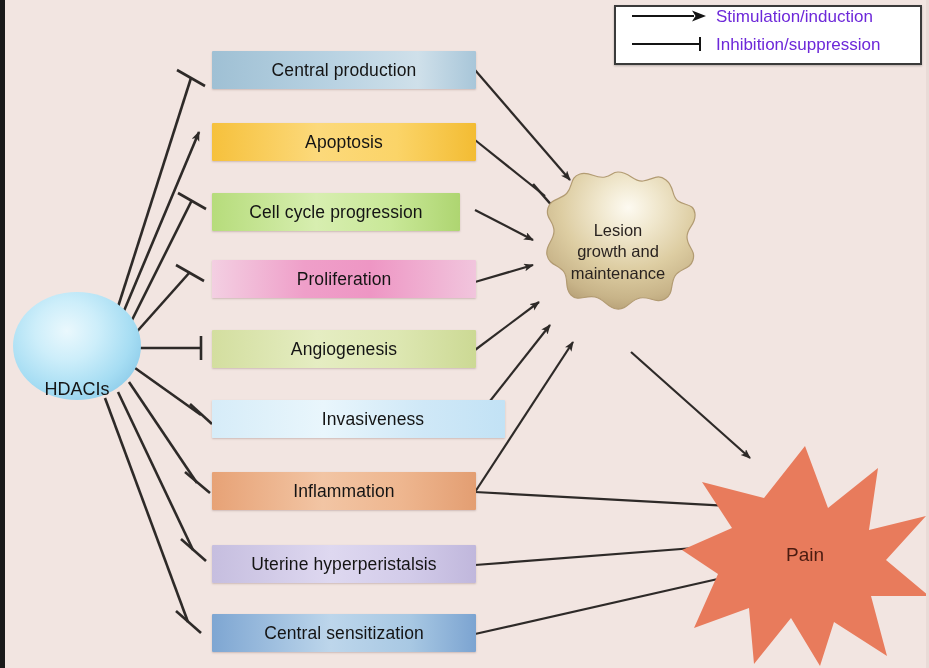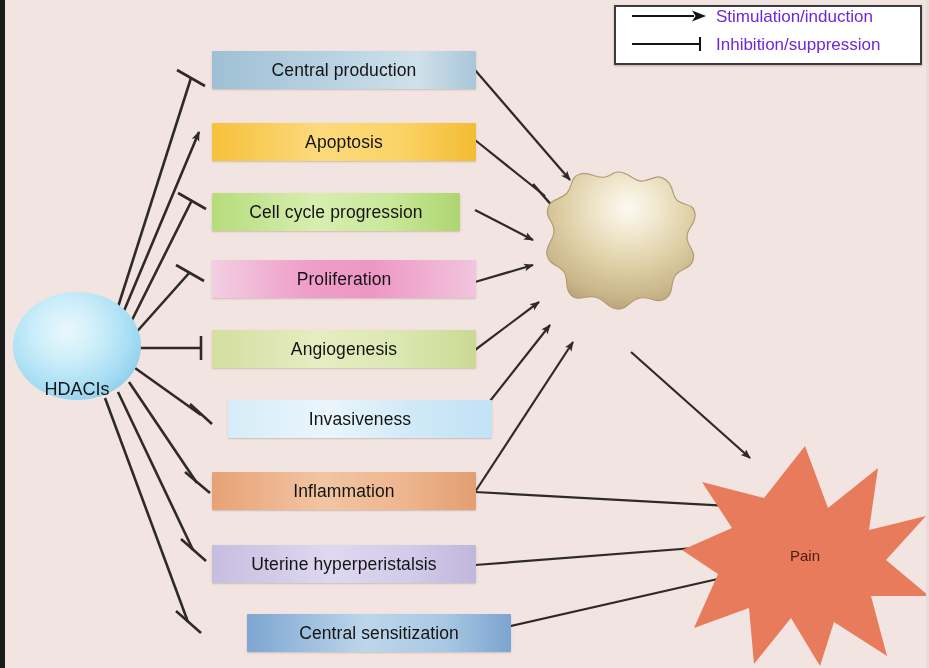--- a/index.html
+++ b/index.html
@@ -47,21 +47,21 @@
   .lesion .lbl{
     position:relative;z-index:2;text-align:center;
     font-size:16.5px;line-height:1.28;color:#2a2320;
   }
 
   .painstar{
     position:absolute;left:675px;top:442px;width:250px;height:226px;
     display:flex;align-items:center;justify-content:center;
   }
   .painstar svg{position:absolute;left:0;top:0;}
-  .painstar .lbl{position:relative;z-index:2;font-size:15px;color:#4a1b10;}
+  .painstar .lbl{position:relative;z-index:2;font-size:19px;color:#4a1b10;}
 
   .legend{
     position:absolute;left:609px;top:5px;width:304px;height:56px;
     background:#ffffff;border:2px solid #3b3b3b;
     box-shadow:0 1px 2px rgba(0,0,0,.25);
   }
   .legend .row{
     display:flex;align-items:flex-start;height:28px;padding-left:12px;
     font-size:17px;color:#6d28d9;white-space:nowrap;
   }
@@ -147,46 +147,51 @@
   </div>
 
   <div class="node-box" style="left:207px;top:330px;width:264px;background:linear-gradient(90deg,#d3de9f 0%,#e5edc2 40%,#dde7b2 70%,#ccd994 100%);">
     <span>Angiogenesis</span>
   </div>
 
   <div class="node-box" style="left:207px;top:260px;width:264px;background:linear-gradient(90deg,#f3cfe2 0%,#ef9fc9 35%,#ee96c4 60%,#f1c5dd 100%);">
     <span>Proliferation</span>
   </div>
 
-  <div class="node-box" style="left:223px;top:400px;width:264px;background:linear-gradient(90deg,#d6ecf8 0%,#e9f6fc 38%,#cfe8f7 72%,#c2e2f5 100%);">
+  <div class="node-box" style="left:207px;top:400px;width:264px;background:linear-gradient(90deg,#d6ecf8 0%,#e9f6fc 38%,#cfe8f7 72%,#c2e2f5 100%);padding-left:29px;">
     <span>Invasiveness</span>
   </div>
 
   <div class="node-box" style="left:207px;top:472px;width:264px;background:linear-gradient(90deg,#e7a276 0%,#f2c5a4 42%,#eeb68f 72%,#e39e72 100%);">
     <span>Inflammation</span>
   </div>
 
   <div class="node-box" style="left:207px;top:545px;width:264px;background:linear-gradient(90deg,#c6bedf 0%,#ded8f0 45%,#d2cbe9 75%,#c0b7dc 100%);">
     <span>Uterine hyperperistalsis</span>
   </div>
 
-  <div class="node-box" style="left:207px;top:614px;width:264px;background:linear-gradient(90deg,#7ea6d2 0%,#bdd6eb 45%,#a8c8e3 75%,#7ca4d1 100%);margin-left:35px;">
+  <div class="node-box" style="left:207px;top:614px;width:264px;background:linear-gradient(90deg,#7ea6d2 0%,#bdd6eb 45%,#a8c8e3 75%,#7ca4d1 100%);">
     <span>Central sensitization</span>
   </div>
 
   <div class="lesion">
     <svg width="166" height="168" viewBox="0 0 166 168" xmlns="http://www.w3.org/2000/svg">
       <path d="M83,4 C95,4 98,14 108,13 C118,12 122,5 131,12 C140,19 136,28 143,33
                C150,38 159,35 160,46 C161,57 152,59 152,69 C152,79 161,82 158,92
                C155,102 145,100 140,108 C135,116 139,126 130,131 C121,136 115,128 105,130
                C95,132 92,142 82,141 C72,140 70,131 60,129 C50,127 43,134 36,127
                C29,120 34,111 29,104 C24,97 14,97 12,87 C10,77 19,73 19,63
                C19,53 10,50 13,40 C16,30 26,32 32,25 C38,18 35,9 45,6
                C55,3 60,11 70,9 C77,7.6 77,4 83,4 Z" fill="url(#lesionGrad)" stroke="#b29b72" stroke-width="1.2"></path>
     </svg>
+    <div class="lbl">
+      <div>Lesion</div>
+      <div>growth and</div>
+      <div>maintenance</div>
+    </div>
   </div>
 
   <div class="painstar">
     <svg width="250" height="226" viewBox="0 0 250 226" xmlns="http://www.w3.org/2000/svg">
       <polygon points="125,4 148,66 198,26 189,88 246,74 206,118 249,154 191,154 207,214 154,180 140,224 111,176 74,222 69,166 14,186 38,132 2,108 52,86 22,40 84,56" fill="#e87b5c"></polygon>
     </svg>
     <div class="lbl">Pain</div>
   </div>
 
   <div class="legend">

